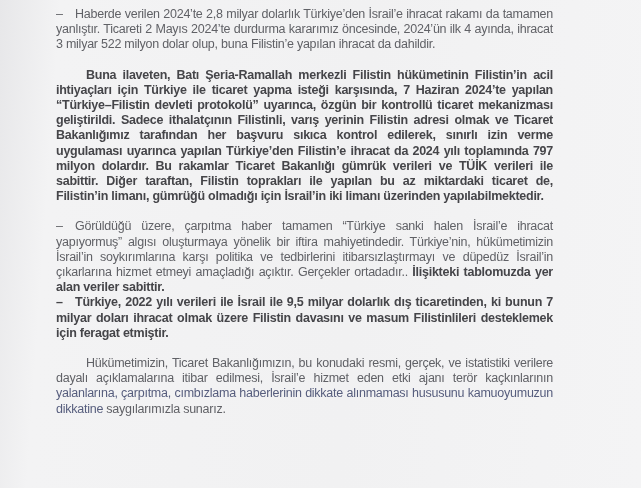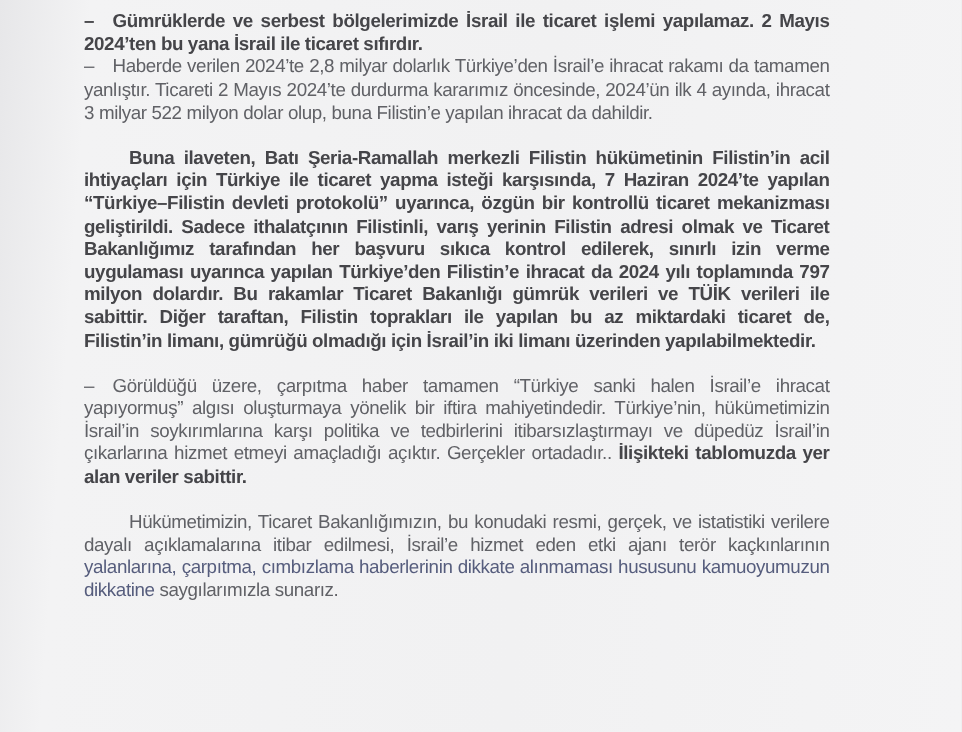--- a/index.html
+++ b/index.html
@@ -46,19 +46,19 @@
   .seg-blue {
     font-weight: 400;
     color: var(--blue-color, #565d7d);
   }
 </style>
 </head>
 <body>
 
 <div class="sheet">
   <div>
-      <p class="para"><span class="dash seg-bold">–</span><span class="seg-bold">Gümrüklerde ve serbest bölgelerimizde İsrail ile ticaret işlemi yapılamaz. 2 Mayıs 2024’ten bu yana İsrail ile ticaret sıfırdır.</span></p>
       <p class="para"><span class="dash seg-regular">–</span><span class="seg-regular">Haberde verilen 2024’te 2,8 milyar dolarlık Türkiye’den İsrail’e ihracat rakamı da tamamen yanlıştır. Ticareti 2 Mayıs 2024’te durdurma kararımız öncesinde, 2024’ün ilk 4 ayında, ihracat 3 milyar 522 milyon dolar olup, buna Filistin’e yapılan ihracat da dahildir.</span></p>
       <p class="para gap indent"><span class="seg-bold">Buna ilaveten, Batı Şeria-Ramallah merkezli Filistin hükümetinin Filistin’in acil ihtiyaçları için Türkiye ile ticaret yapma isteği karşısında, 7 Haziran 2024’te yapılan “Türkiye–Filistin devleti protokolü” uyarınca, özgün bir kontrollü ticaret mekanizması geliştirildi. Sadece ithalatçının Filistinli, varış yerinin Filistin adresi olmak ve Ticaret Bakanlığımız tarafından her başvuru sıkıca kontrol edilerek, sınırlı izin verme uygulaması uyarınca yapılan Türkiye’den Filistin’e ihracat da 2024 yılı toplamında 797 milyon dolardır. Bu rakamlar Ticaret Bakanlığı gümrük verileri ve TÜİK verileri ile sabittir. Diğer taraftan, Filistin toprakları ile yapılan bu az miktardaki ticaret de, Filistin’in limanı, gümrüğü olmadığı için İsrail’in iki limanı üzerinden yapılabilmektedir.</span></p>
       <p class="para gap"><span class="dash seg-regular">–</span><span class="seg-regular">Görüldüğü üzere, çarpıtma haber tamamen “Türkiye sanki halen İsrail’e ihracat yapıyormuş” algısı oluşturmaya yönelik bir iftira mahiyetindedir. Türkiye’nin, hükümetimizin İsrail’in soykırımlarına karşı politika ve tedbirlerini itibarsızlaştırmayı ve düpedüz İsrail’in çıkarlarına hizmet etmeyi amaçladığı açıktır. Gerçekler ortadadır.. </span><span class="seg-bold">İlişikteki tablomuzda yer alan veriler sabittir.</span></p>
+      <p class="para"><span class="dash seg-bold">–</span><span class="seg-bold">Türkiye, 2022 yılı verileri ile İsrail ile 9,5 milyar dolarlık dış ticaretinden, ki bunun 7 milyar doları ihracat olmak üzere Filistin davasını ve masum Filistinlileri desteklemek için feragat etmiştir.</span></p>
       <p class="para gap indent"><span class="seg-regular">Hükümetimizin, Ticaret Bakanlığımızın, bu konudaki resmi, gerçek, ve istatistiki verilere dayalı açıklamalarına itibar edilmesi, İsrail’e hizmet eden etki ajanı terör kaçkınlarının </span><span class="seg-blue">yalanlarına, çarpıtma, cımbızlama haberlerinin dikkate alınmaması hususunu kamuoyumuzun dikkatine</span><span class="seg-regular"> saygılarımızla sunarız.</span></p>
     </div>
 </div>
 
 </body></html>

